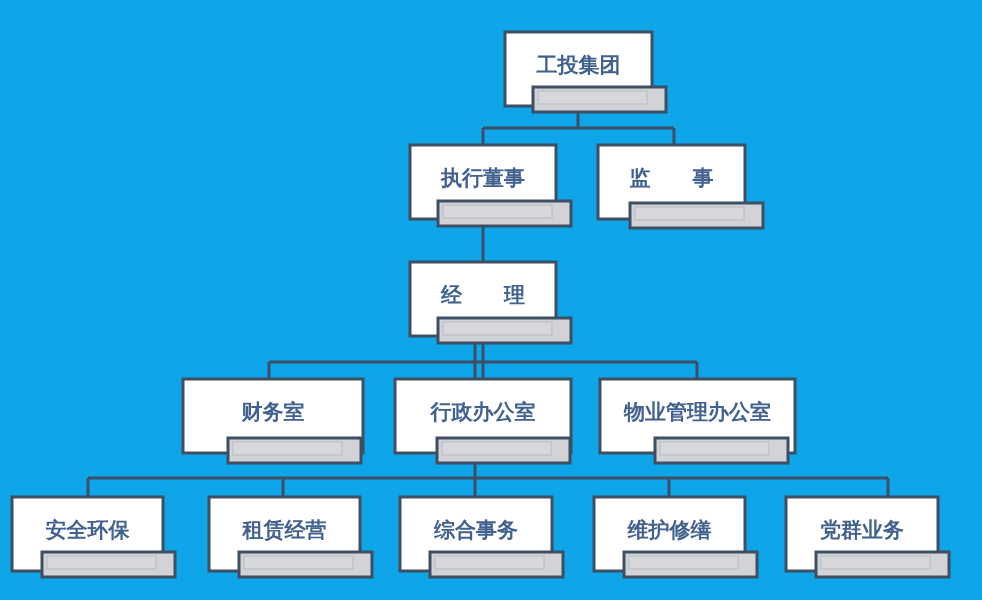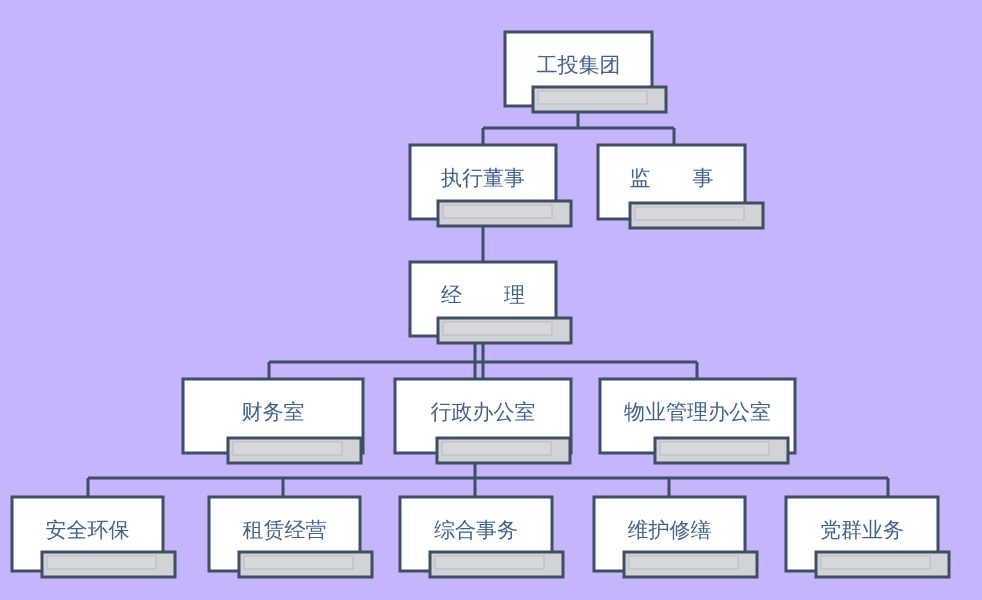--- a/index.html
+++ b/index.html
@@ -11,21 +11,22 @@
   body {
     width: 982px;
     height: 600px;
     overflow: hidden;
     font-family: "DejaVu Sans", "Liberation Sans", sans-serif;
   }
   #org-chart-root {
     position: relative;
     width: 982px;
     height: 600px;
-    background: #c4b5fd;
+    background: #0ea5e9;
+    font-weight: bold;
   }
   #org-svg {
     position: absolute;
     left: 0;
     top: 0;
     width: 982px;
     height: 600px;
     display: block;
   }
   .node-label {

